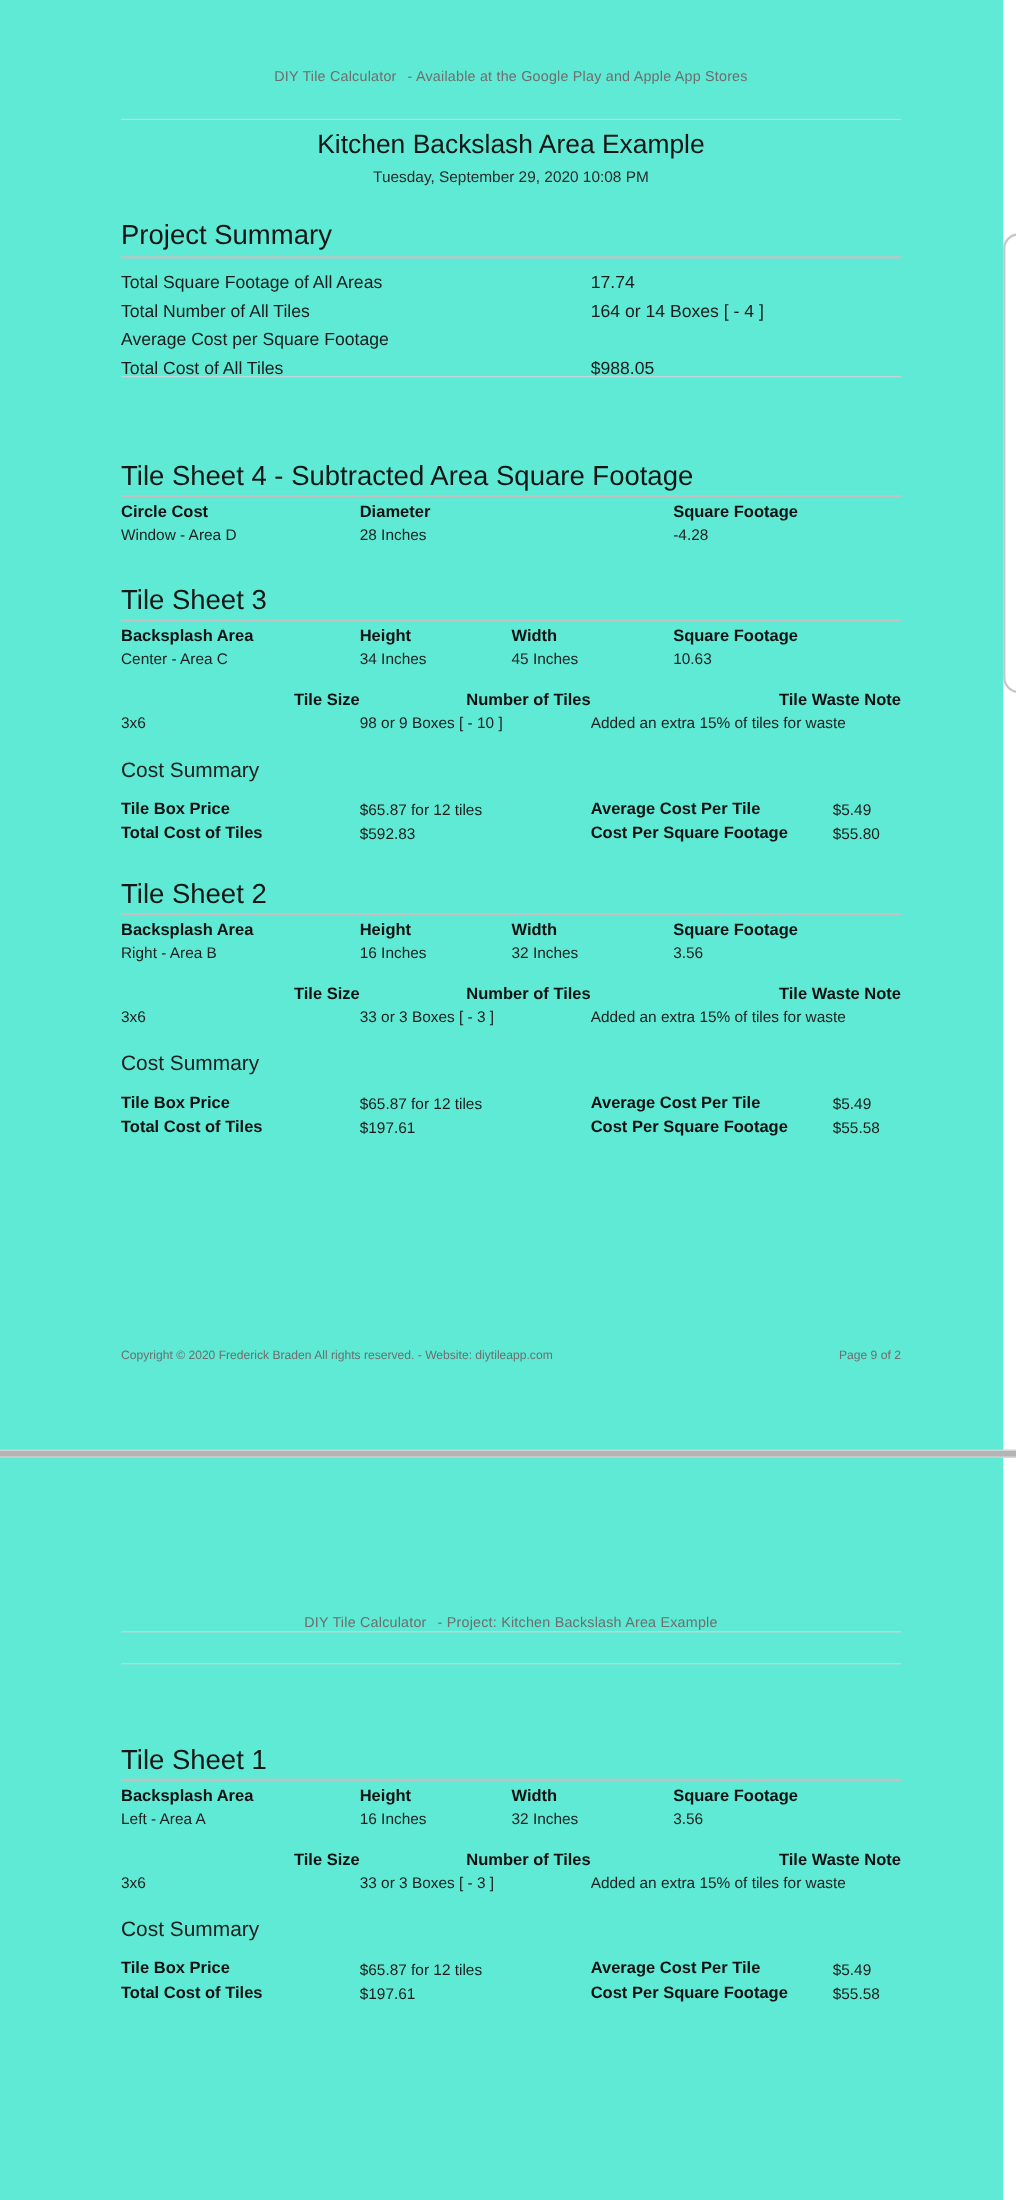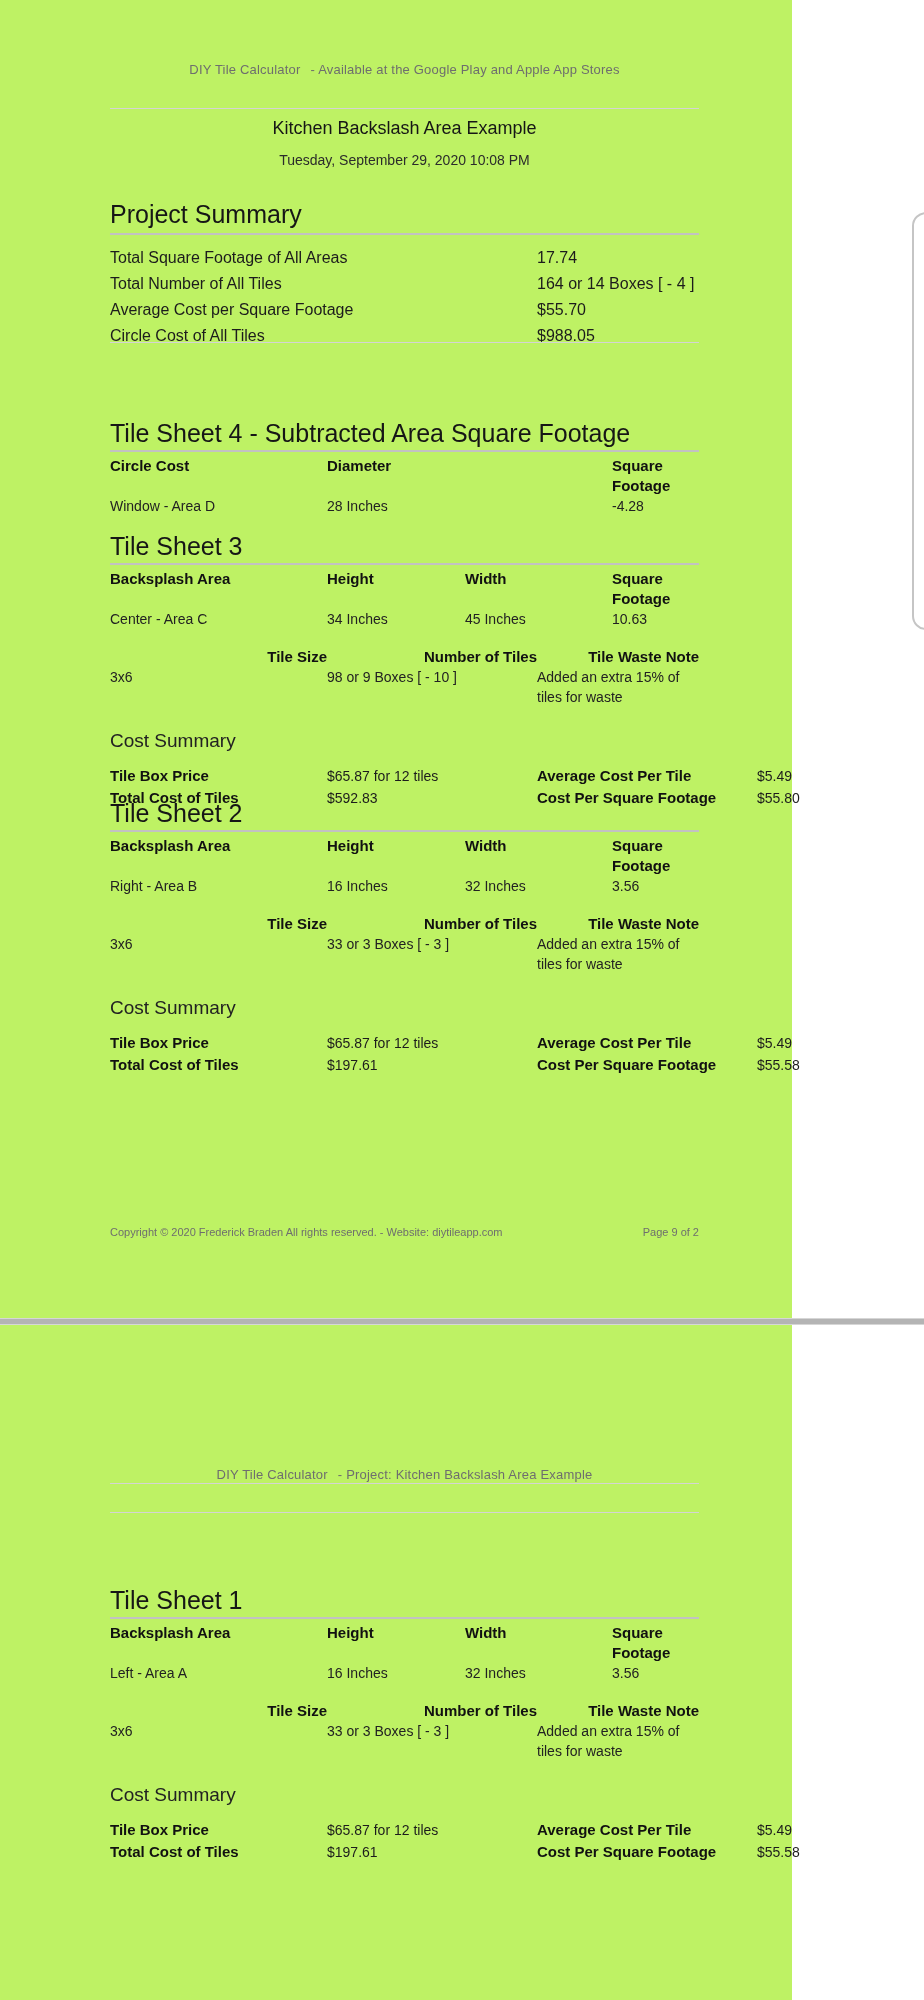--- a/index.html
+++ b/index.html
@@ -2,36 +2,36 @@
 <html><head>
 <meta charset="utf-8">
 <style>
   html,body{margin:0;padding:0;background:#e9e9e9;}
   .screen{
     position:relative;width:924px;height:2000px;margin:0 auto;
     background:#ffffff;overflow:hidden;
     font-family:"Liberation Sans", sans-serif;
     color:#1c1c1c;
   }
-  .page{position:absolute;left:0;width:792px;background:#bef264;}
+  .page{position:absolute;left:0;width:912px;background:#5eead4;}
   .page1{top:0;height:1318px;}
   .page2{top:1325px;height:675px;}
   .page-divider{
     position:absolute;left:0;top:1318px;width:924px;height:7px;
     background:#b4b4b4;
     border-top:1px solid #d6d6d6;border-bottom:1px solid #d6d6d6;
     box-sizing:border-box;
   }
   .abs{position:absolute;left:110px;right:93px;}
   .centered{text-align:center;}
   .app-header{font-size:13px;color:#6e6e6e;letter-spacing:.2px;}
   .app-header .gap{display:inline-block;width:10px;}
   .rule{border:none;border-top:1px solid #d4d4d4;margin:0;height:0;}
   .rule-dark{border:none;border-top:2px solid #c2c2c2;margin:0;height:0;}
-  .doc-title{font-size:18px;color:#161616;font-weight:400;}
+  .doc-title{font-size:24px;color:#161616;font-weight:400;}
   .doc-date{font-size:14px;color:#2b2b2b;}
   .section-heading{font-size:25px;line-height:30px;font-weight:400;color:#161616;margin-top:13px;}
   .summary-row{display:grid;grid-template-columns:427px 1fr;font-size:16px;line-height:26px;}
   .sheet .hdr{font-weight:700;font-size:15px;line-height:20px;color:#111;}
   .sheet .val{font-weight:400;font-size:14px;line-height:20px;color:#222;}
   .cols4{display:grid;grid-template-columns:217px 138px 147px 1fr;}
   .cols3t{display:grid;grid-template-columns:217px 210px 1fr;}
   .cols3c{display:grid;grid-template-columns:217px 285px 1fr;}
   .costrow{display:grid;grid-template-columns:217px 210px 220px 1fr;font-size:14px;line-height:22px;}
   .costrow .lbl{font-weight:700;font-size:15px;color:#111;}
@@ -69,24 +69,23 @@
         <div class="summary-row">
           <span>Total Square Footage of All Areas</span>
           <span>17.74</span>
         </div>
         <div class="summary-row">
           <span>Total Number of All Tiles</span>
           <span>164 or 14 Boxes [ - 4 ]</span>
         </div>
         <div class="summary-row">
           <span>Average Cost per Square Footage</span>
-          <span>$55.70</span>
-        </div>
-        <div class="summary-row">
-          <span>Circle Cost of All Tiles</span>
+        </div>
+        <div class="summary-row">
+          <span>Total Cost of All Tiles</span>
           <span>$988.05</span>
         </div>
       </div>
     </div>
     <hr class="abs rule" style="top:342px;">
 
     <div class="abs sheet" style="top:405px;">
       <div class="section-heading">Tile Sheet 4 - Subtracted Area Square Footage</div>
       <hr class="rule-dark mt2">
       <div class="cols3c hdr mt4">

